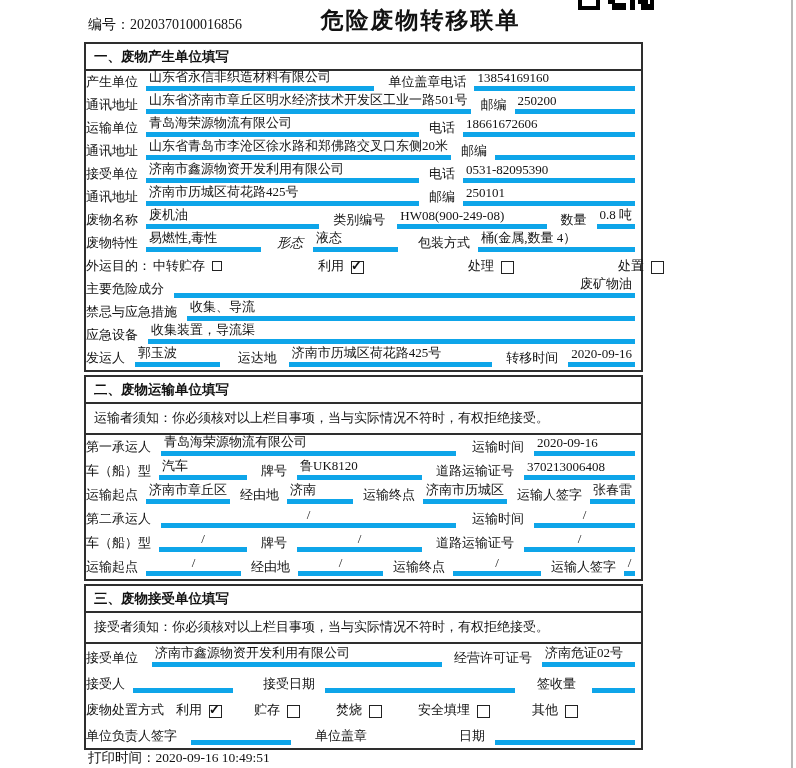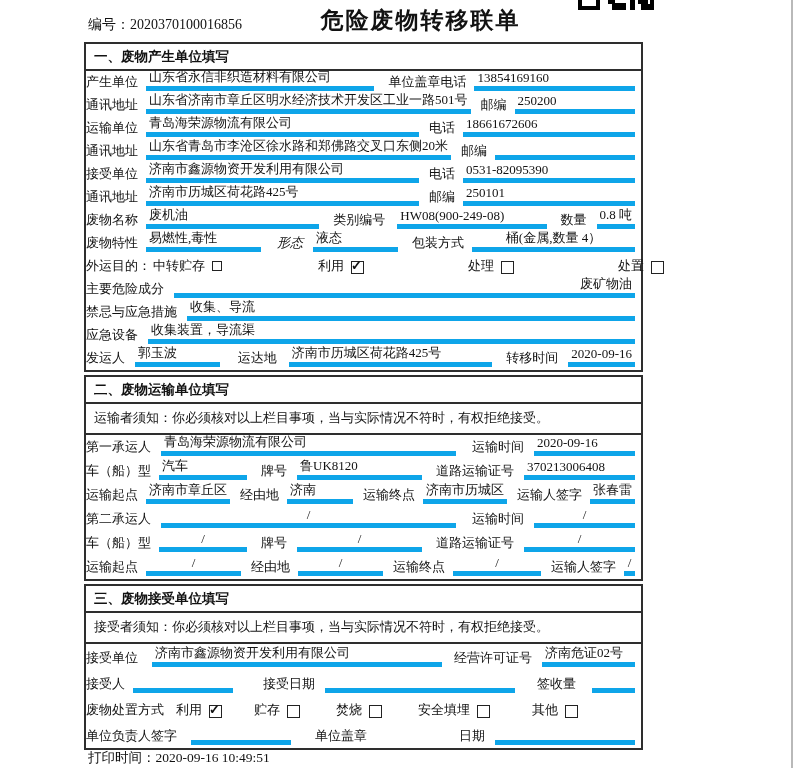--- a/index.html
+++ b/index.html
@@ -105,22 +105,22 @@
       <span class="u" style="width:155px;margin-left:12px;">HW08(900-249-08)</span>
       <span class="lbl" style="margin-left:14px;">数量</span>
       <span class="u grow" style="margin-left:10px;">0.8 吨</span>
     </div>
 
     <div class="row">
       <span class="lbl">废物特性</span>
       <span class="u" style="width:115px;margin-left:8px;">易燃性,毒性</span>
       <span class="lbl" style="margin-left:16px;font-style:italic;">形态</span>
       <span class="u" style="width:85px;margin-left:10px;">液态</span>
-      <span class="lbl" style="margin-left:14px;">包装方式</span>
-      <span class="u grow" style="margin-left:8px;text-align:center;">桶(金属,数量 4）</span>
+      <span class="lbl" style="margin-left:20px;">包装方式</span>
+      <span class="u grow" style="margin-left:8px;">桶(金属,数量 4）</span>
     </div>
 
     <div class="row">
       <span class="lbl">外运目的：</span>
       <span class="opt" style="margin-left:2px;">
         <span class="lbl">中转贮存</span>
         <span class="cb sm"></span>
       </span>
       <span class="opt" style="margin-left:96px;">
         <span class="lbl">利用</span>

